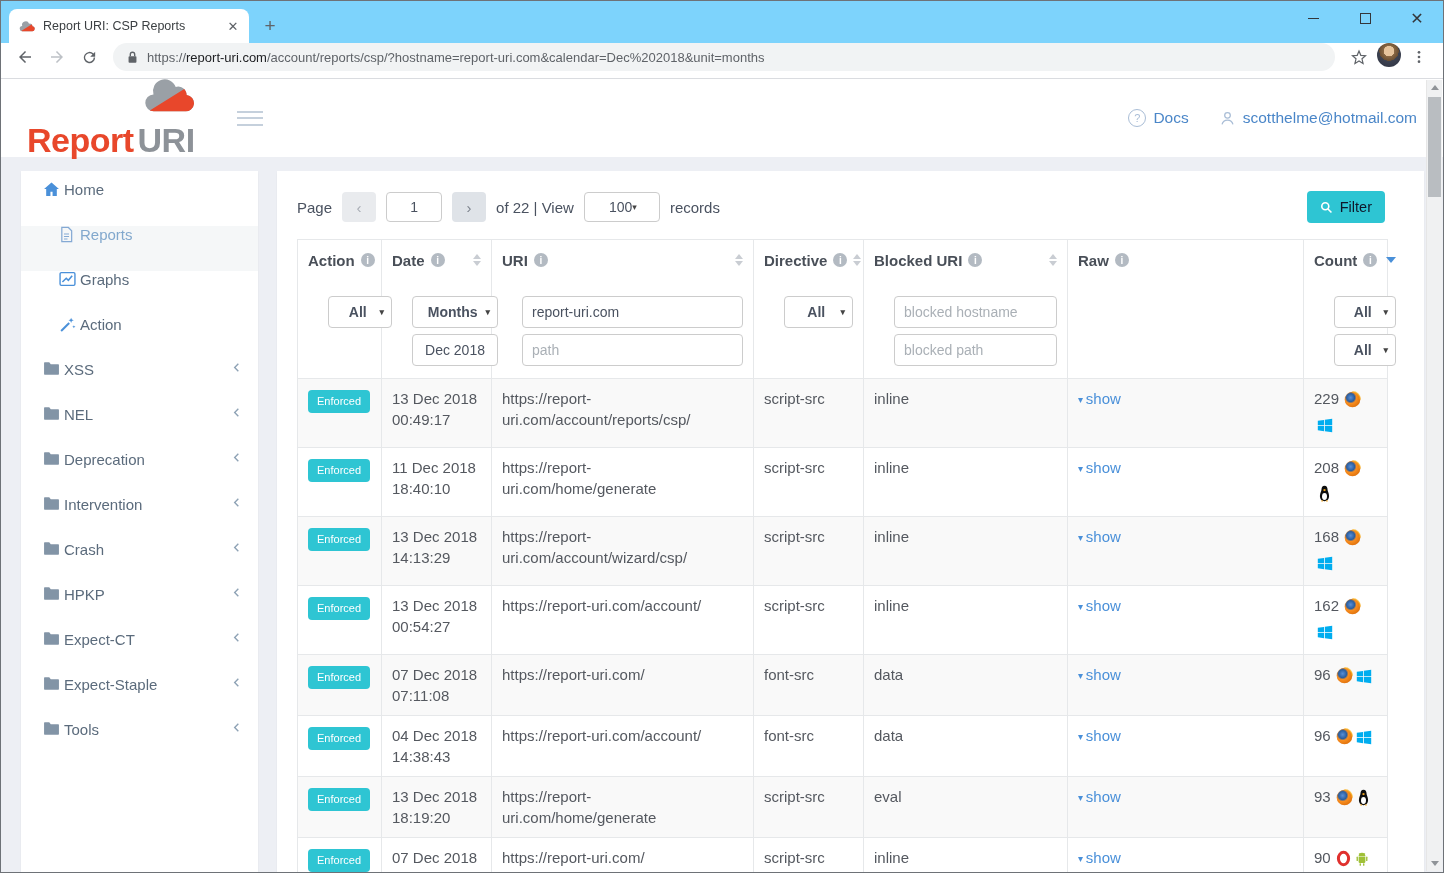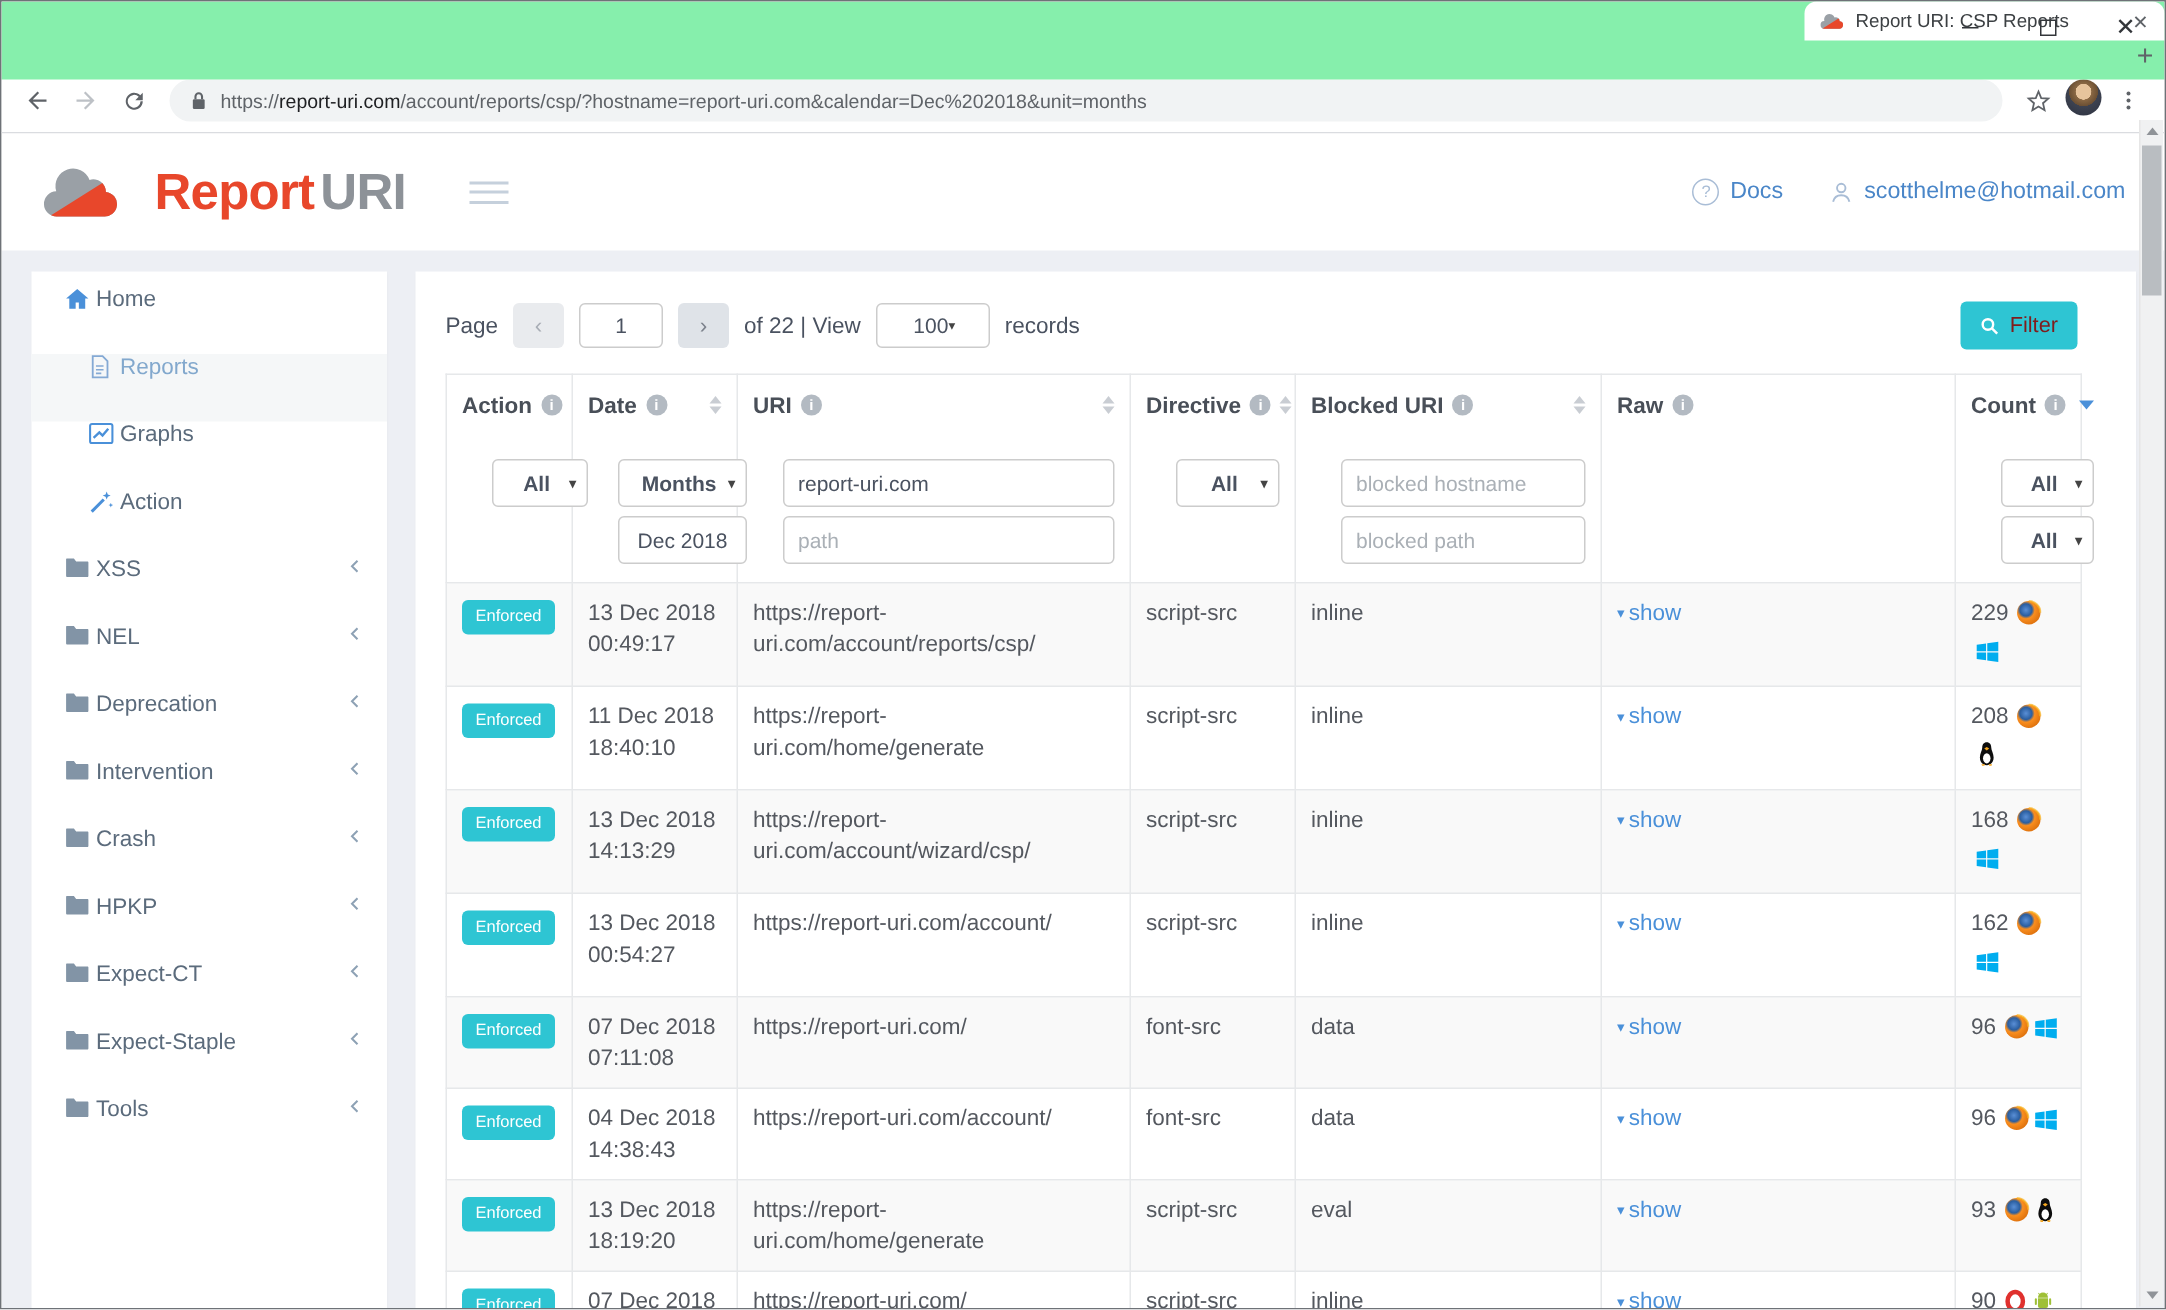--- a/index.html
+++ b/index.html
@@ -1,41 +1,41 @@
 <!DOCTYPE html>
 <html><head>
 <meta charset="utf-8">
 <style>
   * { margin:0; padding:0; box-sizing:border-box; }
   html,body { width:1444px; height:873px; overflow:hidden; font-family:"Liberation Sans", sans-serif; }
   .window { width:1444px; height:873px; border:1px solid #6e7277; background:#fff; position:relative; overflow:hidden; }
 
   
-  .tabstrip { height:52px; background:#86efac; display:flex; align-items:flex-end; position:relative;flex-direction:column; }
+  .tabstrip { height:42px; background:#7dd3fc; display:flex; align-items:flex-end; position:relative; }
   .tab { margin-left:8px; width:240px; height:34px; background:#fff; border-radius:8px 8px 0 0; display:flex; align-items:center; padding:0 8px 0 10px; gap:8px; }
   .tab-title { font-size:12.5px; color:#3c4043; flex:1; white-space:nowrap; overflow:hidden; }
   .tab-close { width:16px; height:16px; display:flex; align-items:center; justify-content:center; color:#5f6368; font-size:13px; border-radius:50%; cursor:pointer; }
   .newtab { width:26px; height:26px; margin:0 0 4px 8px; display:flex; align-items:center; justify-content:center; color:#5f6368; font-size:19px; cursor:pointer; }
   .wincontrols { position:absolute; right:0; top:0; height:34px; display:flex; }
   .wc { width:52px; height:34px; display:flex; align-items:center; justify-content:center; cursor:pointer; }
   .wc-min i { display:block; width:11px; border-top:1.4px solid #33363a; }
   .wc-max i { display:block; width:11px; height:11px; border:1.3px solid #33363a; }
   .wc-close { color:#33363a; font-size:16px; }
 
   .toolbar { height:36px; background:#fff; border-bottom:1px solid #dadce0; display:flex; align-items:flex-start; padding:0 10px; gap:4px; }
   .nav-ic { width:28px; height:28px; display:flex; align-items:center; justify-content:center; border-radius:50%; cursor:pointer; flex-shrink:0; }
   .urlbar { flex:1; height:28px; background:#f1f3f4; border-radius:14px; display:flex; align-items:center; padding:0 14px; gap:9px; margin:0 6px; overflow:hidden; }
   .url-text { font-size:13px; color:#5f6368; white-space:nowrap; overflow:hidden; }
   .url-host { color:#202124; }
   .avatar { width:24px; height:24px; border-radius:50%; flex-shrink:0; cursor:pointer;
             background:radial-gradient(circle at 50% 34%, #e7c49c 26%, #8a6844 27%, #6b4f33 48%, #3d4250 49%, #2c3140 100%); }
 
   
   .pageheader { height:78px; background:#fff; display:flex; align-items:center; padding:0 26px; }
-  .logo { display:flex; align-items:flex-start; gap:24px; cursor:pointer; }
+  .logo { display:flex; align-items:flex-end; gap:8px; cursor:pointer;flex-direction:column; }
   .logo-word1 { font-size:34px; font-weight:bold; color:#e8472b; letter-spacing:-0.5px; }
   .logo-word2 { font-size:34px; font-weight:bold; color:#8d9298; margin-left:4px; letter-spacing:-0.5px; }
   .hamburger { margin-left:38px; display:flex; flex-direction:column; gap:4.5px; cursor:pointer; padding:4px; }
   .hamburger i { display:block; width:26px; border-top:2.5px solid #c5d0dc; }
   .hdr-right { margin-left:auto; display:flex; align-items:center; gap:30px; }
   .hdr-link { display:flex; align-items:center; gap:7px; color:#4a86c8; font-size:15.5px; cursor:pointer; }
   .q-ic { width:18px; height:18px; border-radius:50%; border:1.5px solid #a9bdd6; color:#a9bdd6; font-size:11px; display:flex; align-items:center; justify-content:center; }
 
   
   .page-body { height:717px; background:#edeff4; display:flex; padding:14px 19px 0 20px; gap:19px; overflow:hidden; }
@@ -51,21 +51,21 @@
 
   
   .pagi { display:flex; align-items:center; gap:10px; color:#4a5260; font-size:15px; padding-right:39px; }
   .pg-btn { width:34px; height:30px; border-radius:4px; display:flex; align-items:center; justify-content:center; font-size:15px; cursor:pointer; }
   .pg-prev { background:#e9ebee; color:#a8adb5; }
   .pg-next { background:#dfe3e8; color:#7c828c; }
   .pg-input { width:56px; height:30px; border:1px solid #ccc; border-radius:4px; text-align:center; font-size:14px; color:#4a5260; font-family:inherit; }
   .pg-select { width:76px; height:30px; border:1px solid #ccc; border-radius:4px; display:flex; align-items:center; padding:0 24px; font-size:14px; cursor:pointer; background:#fff; }
   .pg-select .val { flex:1; text-align:center; }
   .sel-caret { font-size:9px; color:#444; }
-  .filter-btn { margin-left:auto; background:#2ec5d3; color:#7f1d1d; border:none; height:31px; padding:16px 13px; border-radius:4px; display:flex; align-items:center; gap:7px; font-size:14.5px; font-family:inherit; cursor:pointer; }
+  .filter-btn { margin-left:auto; background:#2ec5d3; color:#0f172a; border:none; height:31px; padding:16px 13px; border-radius:4px; display:flex; align-items:center; gap:7px; font-size:14.5px; font-family:inherit; cursor:pointer; }
 
   
   table { border-collapse:collapse; table-layout:fixed; width:1090px; margin-top:16px; }
   th, td { border:1px solid #e6e8ea; }
   th { padding:9px 10px 12px; text-align:left; vertical-align:top; background:#fff; }
   .th-title { display:flex; align-items:center; gap:6px; font-weight:bold; color:#494f58; font-size:15px; height:22px; }
   .info { width:14px; height:14px; border-radius:50%; background:#b3bac2; color:#fff; font-size:10px; font-weight:bold; display:inline-flex; align-items:center; justify-content:center; flex-shrink:0; cursor:pointer; }
   .sort-pair { margin-left:auto; display:flex; flex-direction:column; gap:2px; cursor:pointer; }
   .tri-up { width:0; height:0; border-left:4px solid transparent; border-right:4px solid transparent; border-bottom:5px solid #c9cdd3; }
   .tri-down { width:0; height:0; border-left:4px solid transparent; border-right:4px solid transparent; border-top:5px solid #c9cdd3; }

